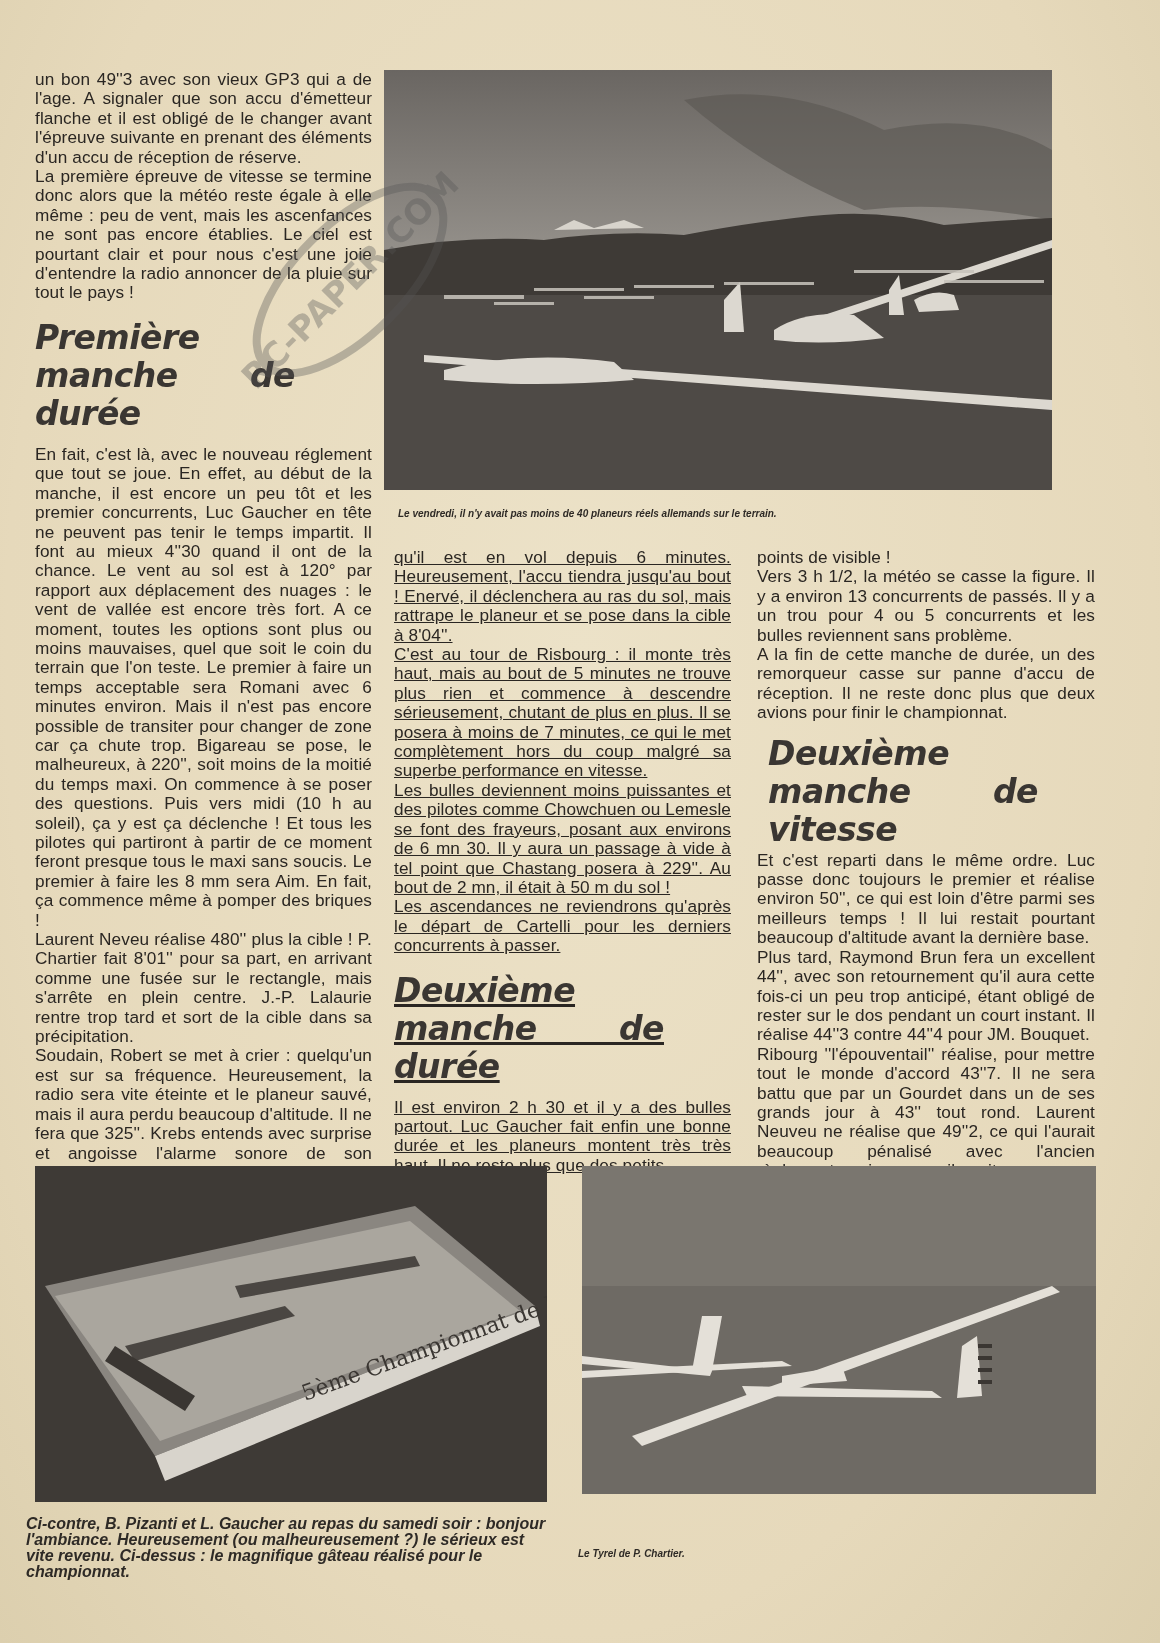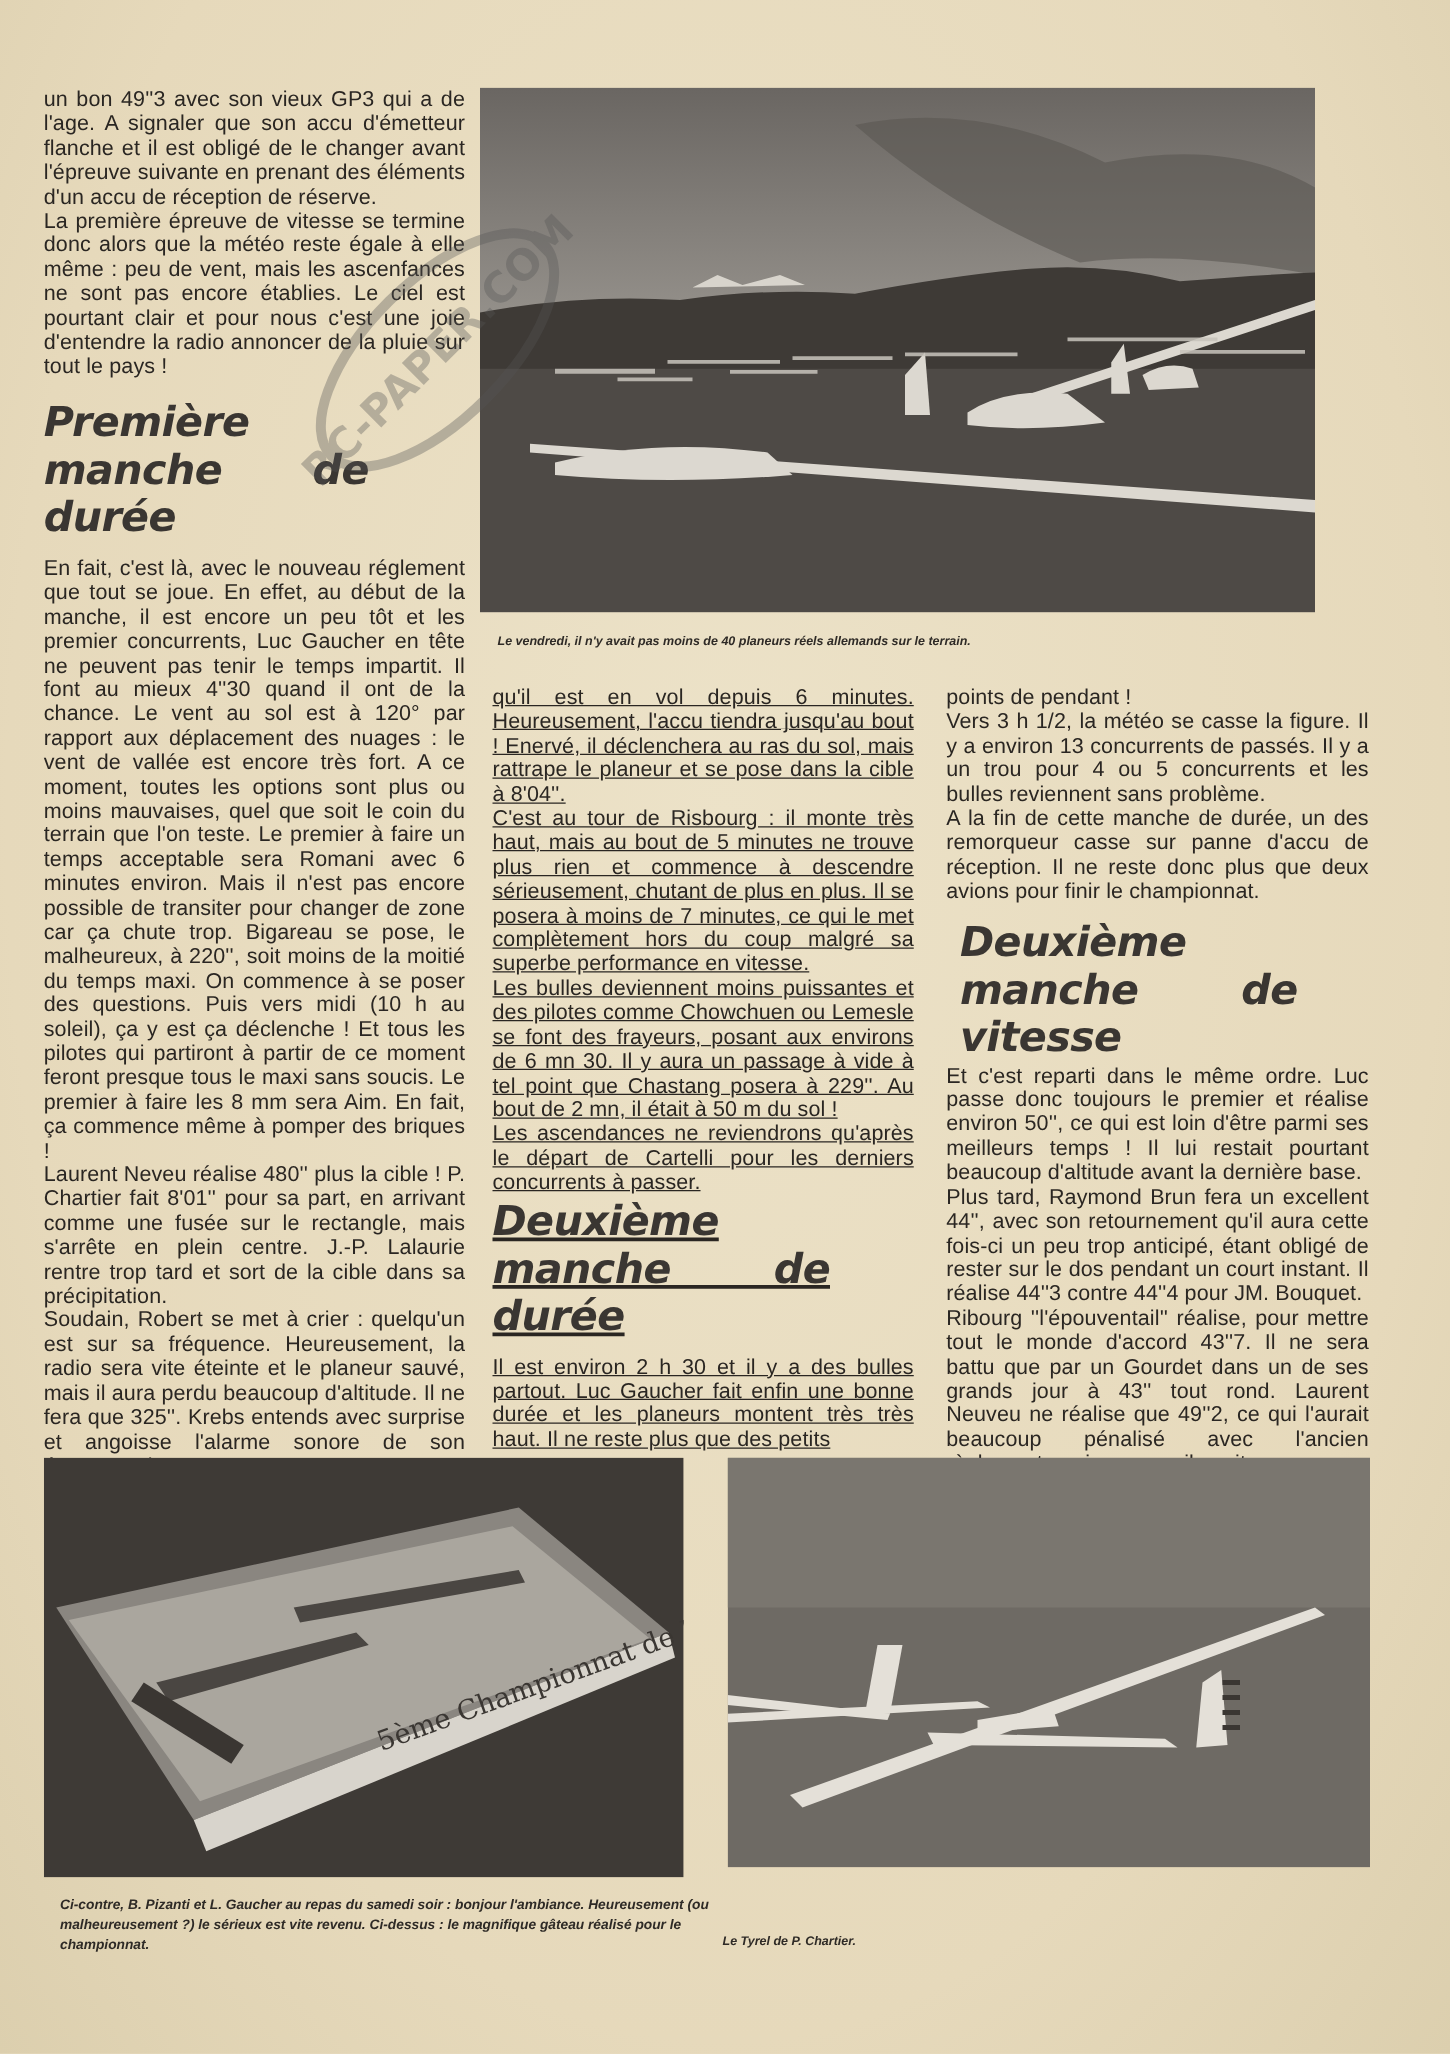--- a/index.html
+++ b/index.html
@@ -69,47 +69,47 @@
       <ellipse cx="150" cy="150" rx="120" ry="55" fill="none" stroke="#555" stroke-width="8"></ellipse>
       <text x="150" y="162" text-anchor="middle" font-family="DejaVu Sans, sans-serif" font-weight="bold" font-size="34" fill="#555">RC-PAPER.COM</text>
     </g>
   </svg>
 
   <div class="col" style="left:394px;top:548px;width:337px;text-decoration:underline;">
     <p>qu'il est en vol depuis 6 minutes. Heureusement, l'accu tiendra jusqu'au bout ! Enervé, il déclenchera au ras du sol, mais rattrape le planeur et se pose dans la cible à 8'04''.</p>
     <p>C'est au tour de Risbourg : il monte très haut, mais au bout de 5 minutes ne trouve plus rien et commence à descendre sérieusement, chutant de plus en plus. Il se posera à moins de 7 minutes, ce qui le met complètement hors du coup malgré sa superbe performance en vitesse.</p>
     <p>Les bulles deviennent moins puissantes et des pilotes comme Chowchuen ou Lemesle se font des frayeurs, posant aux environs de 6 mn 30. Il y aura un passage à vide à tel point que Chastang posera à 229''. Au bout de 2 mn, il était à 50 m du sol !</p>
     <p>Les ascendances ne reviendrons qu'après le départ de Cartelli pour les derniers concurrents à passer.</p>
-    <h2 class="h" style="margin:2px 0 12px 0;width:270px;">Deuxième manche de durée</h2>
+    <h2 class="h" style="margin:16px 0 12px 0;width:270px;">Deuxième manche de durée</h2>
     <p>Il est environ 2 h 30 et il y a des bulles partout. Luc Gaucher fait enfin une bonne durée et les planeurs montent très très haut. Il ne reste plus que des petits</p>
   </div>
 
   <div class="col" style="left:757px;top:548px;width:338px;">
-    <p>points de pendant !</p>
+    <p>points de visible !</p>
     <p>Vers 3 h 1/2, la météo se casse la figure. Il y a environ 13 concurrents de passés. Il y a un trou pour 4 ou 5 concurrents et les bulles reviennent sans problème.</p>
     <p>A la fin de cette manche de durée, un des remorqueur casse sur panne d'accu de réception. Il ne reste donc plus que deux avions pour finir le championnat.</p>
     <h2 class="h" style="margin:12px 0 2px 11px;width:270px;">Deuxième manche de vitesse</h2>
     <p>Et c'est reparti dans le même ordre. Luc passe donc toujours le premier et réalise environ 50'', ce qui est loin d'être parmi ses meilleurs temps ! Il lui restait pourtant beaucoup d'altitude avant la dernière base.</p>
     <p>Plus tard, Raymond Brun fera un excellent 44'', avec son retournement qu'il aura cette fois-ci un peu trop anticipé, étant obligé de rester sur le dos pendant un court instant. Il réalise 44''3 contre 44''4 pour JM. Bouquet.</p>
     <p>Ribourg ''l'épouventail'' réalise, pour mettre tout le monde d'accord 43''7. Il ne sera battu que par un Gourdet dans un de ses grands jour à 43'' tout rond. Laurent Neuveu ne réalise que 49''2, ce qui l'aurait beaucoup pénalisé avec l'ancien règlement, mais comme il avait encore</p>
   </div>
 
   <div class="photo" style="left:35px;top:1166px;width:512px;height:336px;">
     <svg width="512" height="336" viewBox="0 0 512 336">
       <rect width="512" height="336" fill="#3e3a36"></rect>
       <path d="M10 120 L380 40 L500 140 L120 290 Z" fill="#8a8680"></path>
       <path d="M20 130 L375 55 L485 145 L125 275 Z" fill="#aaa69e"></path>
       <path d="M120 290 L500 140 L505 160 L130 315 Z" fill="#d8d4cc"></path>
       <path d="M90 180 L250 140 L260 150 L100 195Z" fill="#4a4642"></path>
       <path d="M80 180 L160 230 L150 245 L70 195Z" fill="#3a3632"></path>
       <path d="M200 120 L380 90 L385 100 L205 132Z" fill="#4a4642"></path>
       <text x="270" y="235" font-family="DejaVu Serif, serif" font-size="22" fill="#3a3632" transform="rotate(-20 270 235)">5ème Championnat de France</text>
     </svg>
   </div>
-  <div class="caption" style="left:48px;top:1516px;width:520px;font-size:11px;line-height:16px;">Ci-contre, B. Pizanti et L. Gaucher au repas du samedi soir : bonjour l'ambiance. Heureusement (ou malheureusement ?) le sérieux est vite revenu. Ci-dessus : le magnifique gâteau réalisé pour le championnat.</div>
+  <div class="caption" style="left:26px;top:1516px;width:520px;font-size:16px;line-height:16px;">Ci-contre, B. Pizanti et L. Gaucher au repas du samedi soir : bonjour l'ambiance. Heureusement (ou malheureusement ?) le sérieux est vite revenu. Ci-dessus : le magnifique gâteau réalisé pour le championnat.</div>
 
   <div class="photo" style="left:582px;top:1166px;width:514px;height:328px;">
     <svg width="514" height="328" viewBox="0 0 514 328">
       <rect width="514" height="328" fill="#6e6a64"></rect>
       <rect y="0" width="514" height="120" fill="#7a766f"></rect>
       <g fill="#e4e0d8">
         <path d="M0 205 L200 195 L210 200 L0 212Z"></path>
         <path d="M120 150 L140 150 L130 205 L110 205Z"></path>
         <path d="M0 190 L130 205 L128 210 L0 198Z"></path>
         <path d="M50 270 L470 120 L478 126 L60 280Z"></path>

